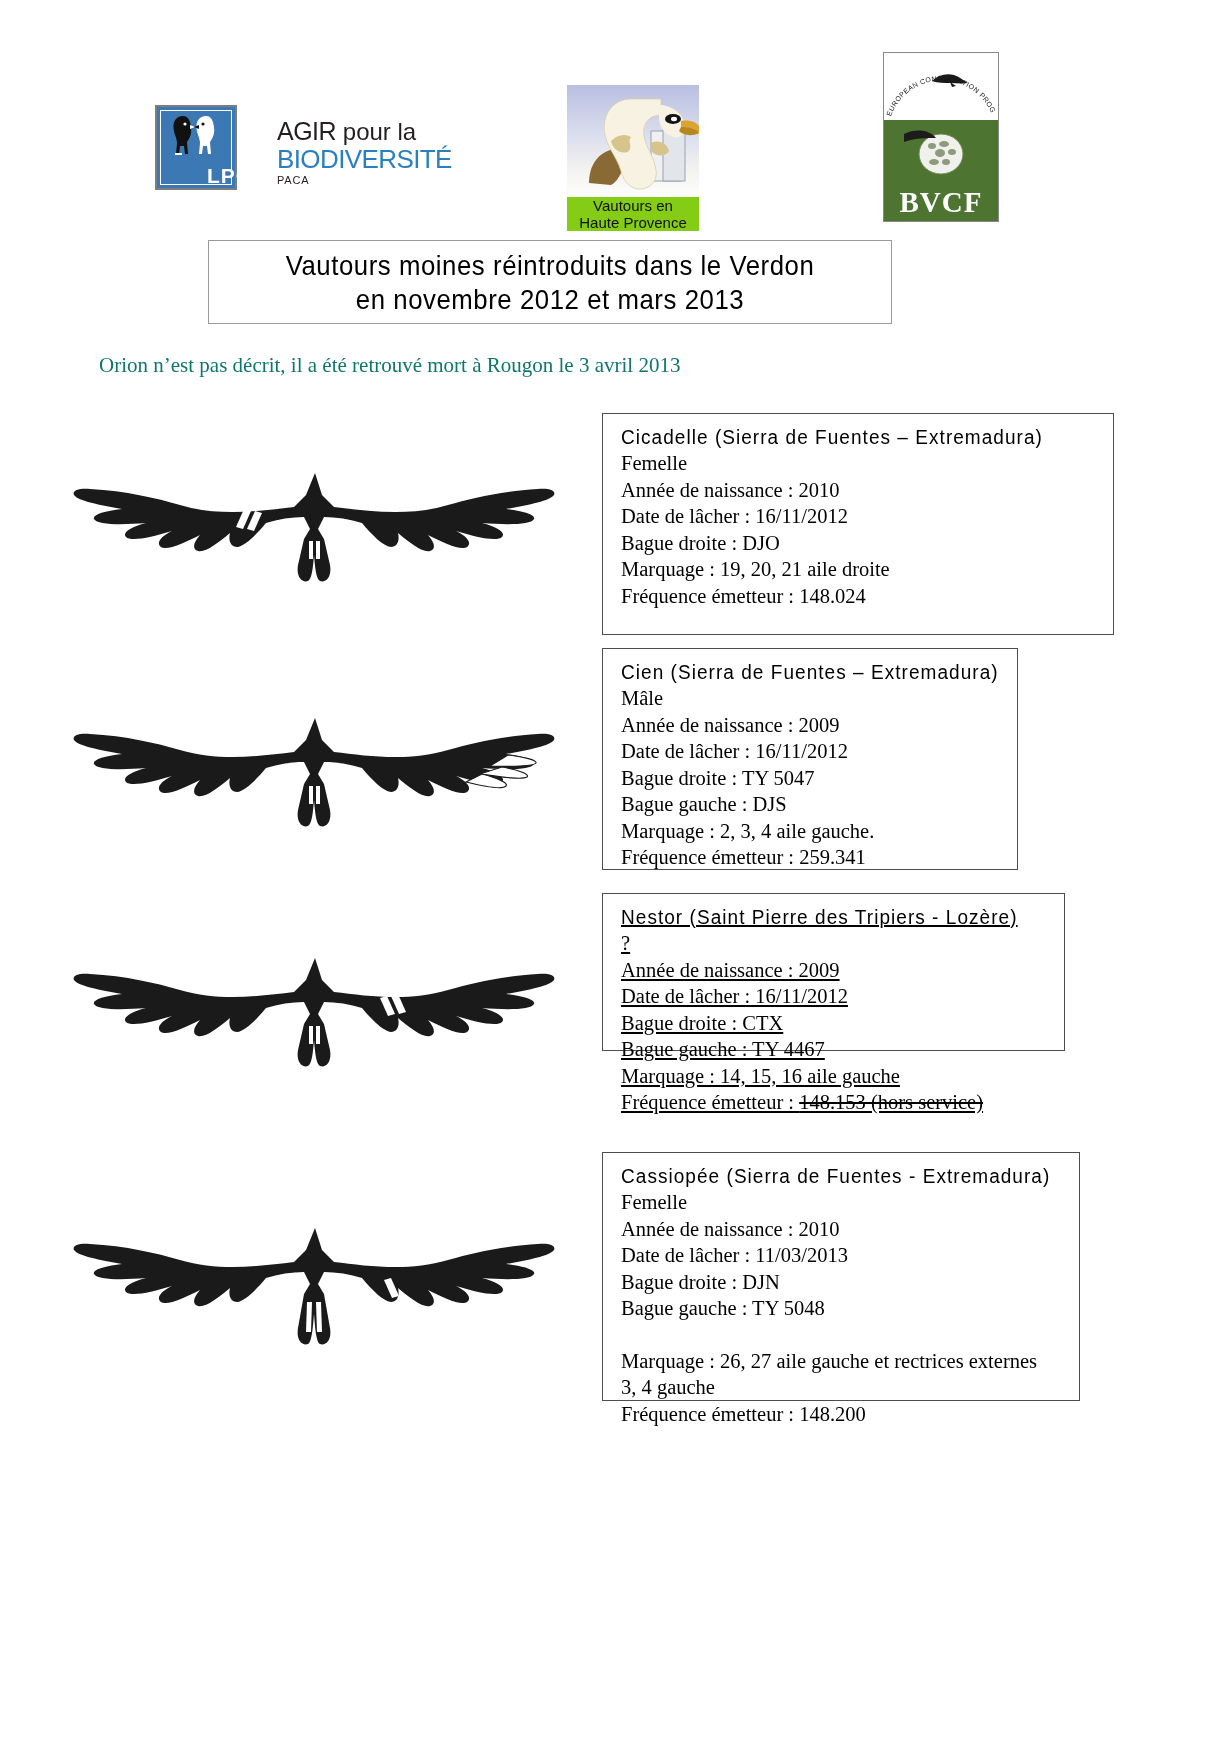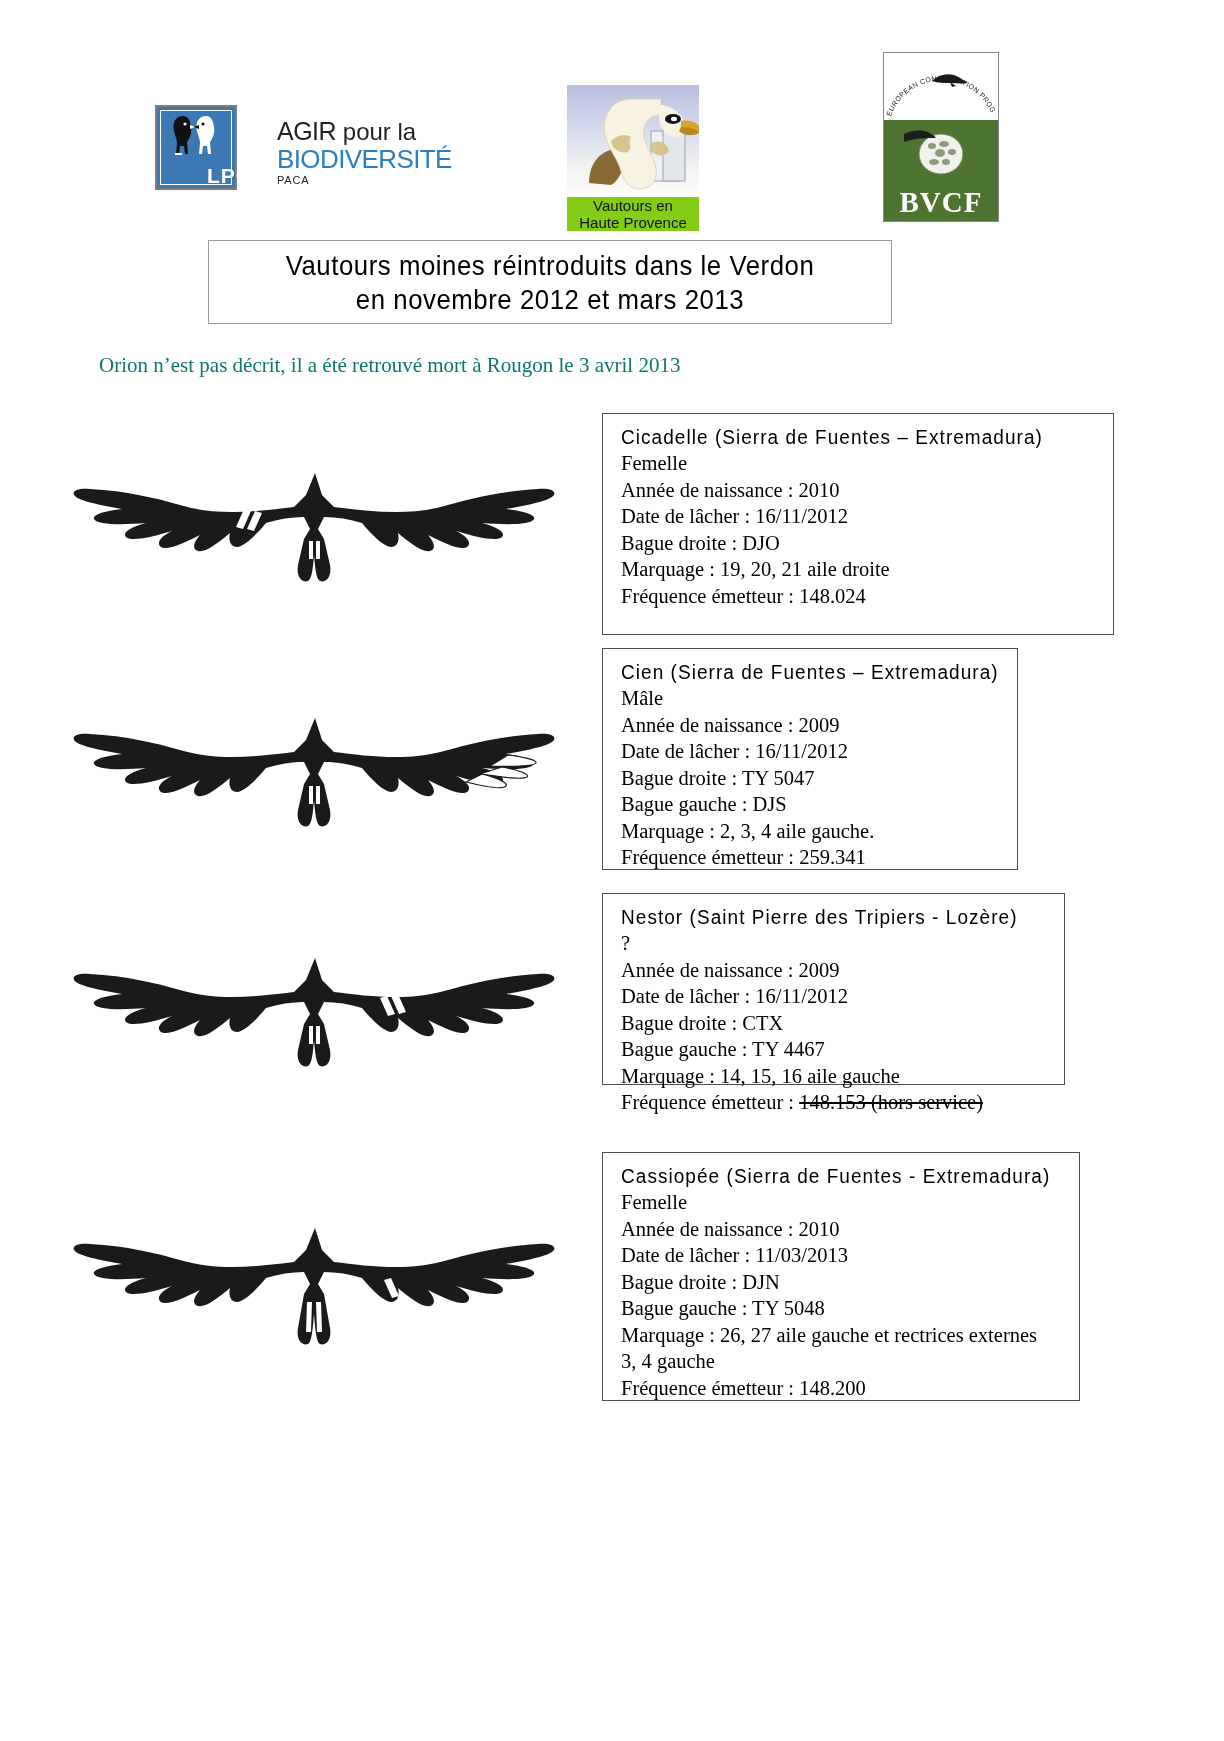--- a/index.html
+++ b/index.html
@@ -212,21 +212,21 @@
     transform: scaleX(0.95);
     transform-origin: left center;
   }
   .card-line {
     font-family: "Liberation Serif", serif;
     font-size: 20.5px;
     line-height: 26.5px;
     color: #000000;
     white-space: nowrap;
   }
-  .card-line.wrap { white-space: normal; }
+  .card-line.wrap { white-space: normal; margin-top: 26px; }
   .struck { text-decoration: line-through; }
 
   
   .bird {
     position: absolute;
   }
   .bird svg { display: block; }
 </style>
 </head>
 <body>
@@ -392,21 +392,21 @@
   <div class="card-title">Cien (Sierra de Fuentes – Extremadura)</div>
   <div class="card-line">Mâle</div>
   <div class="card-line">Année de naissance : 2009</div>
   <div class="card-line">Date de lâcher : 16/11/2012</div>
   <div class="card-line">Bague droite : TY 5047</div>
   <div class="card-line">Bague gauche : DJS</div>
   <div class="card-line">Marquage : 2, 3, 4 aile gauche.</div>
   <div class="card-line"><span>Fréquence émetteur : </span><span>259.341</span><span class="struck"></span></div>
 </div>
 
-<div class="card" style="left:602px; top:893px; width:463px; height:192px;">
+<div class="card" style="left:602px; top:893px; width:463px; height:158px;text-decoration:underline;">
   <div class="card-title">Nestor (Saint Pierre des Tripiers - Lozère)</div>
   <div class="card-line">?</div>
   <div class="card-line">Année de naissance : 2009</div>
   <div class="card-line">Date de lâcher : 16/11/2012</div>
   <div class="card-line">Bague droite : CTX</div>
   <div class="card-line">Bague gauche : TY 4467</div>
   <div class="card-line">Marquage : 14, 15, 16 aile gauche</div>
   <div class="card-line"><span>Fréquence émetteur : </span><span></span><span class="struck">148.153 (hors service)</span></div>
 </div>
 

